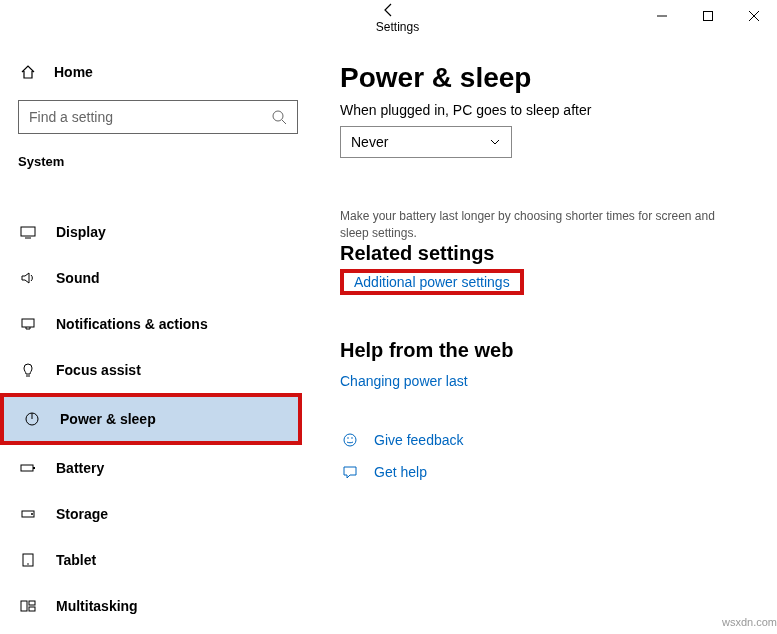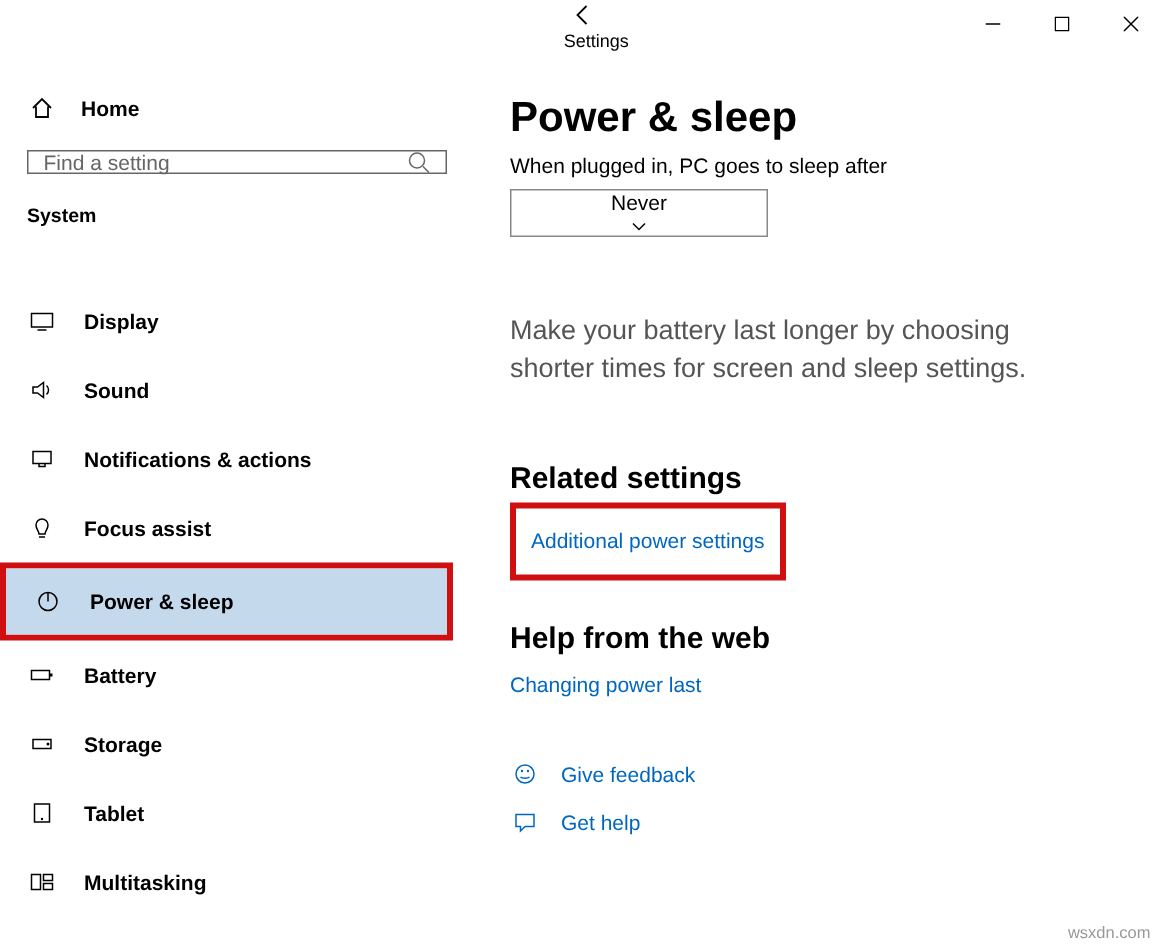--- a/index.html
+++ b/index.html
@@ -6,38 +6,38 @@
   body { width:777px; height:634px; background:#fff; overflow:hidden; position:relative; }
   .titlebar { height:36px; display:flex; align-items:center; padding-left:18px;flex-direction:column; }
   .back { width:20px; height:20px; display:flex; align-items:center; justify-content:center; margin-right:18px; }
   .win-title { font-size:12px; color:#000; }
   .caption { position:absolute; right:0; top:0; display:flex; }
   .cap-btn { width:46px; height:32px; display:flex; align-items:center; justify-content:center; }
   .layout { display:flex; height:calc(634px - 36px); }
   .sidebar { width:310px; padding-left:18px; padding-right:10px; padding-top:18px; }
   .home-row { display:flex; align-items:center; height:36px; margin-bottom:10px;font-weight:bold; }
   .home-row .icon { width:20px; display:flex; justify-content:center; margin-right:16px; }
-  .search-box { height:16px; width:280px; border:1px solid #666; display:flex; align-items:center; padding:0 10px; margin-bottom:20px; color:#666; font-size:14px; justify-content:space-between; }
+  .search-box { height:34px; width:280px; border:1px solid #666; display:flex; align-items:center; padding:0 10px; margin-bottom:20px; color:#666; font-size:14px; justify-content:space-between; }
   .group-hdr { font-size:13px; font-weight:700; margin-bottom:40px; }
   .nav-item { display:flex; align-items:center; height:46px;font-weight:bold; }
   .nav-item .icon { width:20px; display:flex; justify-content:center; margin-right:18px; color:#333; }
   .nav-item .label { font-size:14px; color:#000; }
   .red-box-sel { border:4px solid #d01010; margin-left:-18px; padding-left:14px; width:302px; height:52px; }
   .red-box-sel .nav-item { margin-left:0; padding-left:0; width:100%; background:#c5d9ed; height:44px; padding-left:4px; margin-left:-14px; width:294px; padding-left:18px;}
   .content { flex:1; padding:26px 30px 0 30px; }
   h1.page { font-size:28px; font-weight:600; margin-bottom:8px; }
   .field-label { font-size:14px; color:#000; margin-bottom:8px; }
-  .dropdown { width:172px; height:32px; border:1px solid #888; display:flex; align-items:center; justify-content:space-between; padding:0 10px; font-size:14px; margin-bottom:50px;flex-direction:column; }
+  .dropdown { width:172px; height:32px; border:1px solid #888; display:flex; align-items:center; justify-content:space-between; padding:0 10px; font-size:14px; margin-bottom:50px; }
   h2.sect { font-size:20px; font-weight:600; margin-bottom:8px; }
-  .sect-desc { font-size:18px; color:#555; margin-bottom:50px; max-width:380px; line-height:1.4; }
+  .sect-desc { font-size:12px; color:#555; max-width:380px; line-height:1.4; }
   .link { font-size:14px; color:#0067c0; cursor:pointer; }
-  .red-box-link { border:4px solid #d01010; padding:13px 10px; display:inline-block; margin-top:-2px; margin-bottom:28px; }
+  .red-box-link { border:4px solid #d01010; padding:0 10px; display:inline-block; margin-top:-2px; margin-bottom:44px; }
   .web-row { display:flex; align-items:center; height:32px; }
   .web-row .icon { width:20px; margin-right:14px; display:flex; justify-content:center; color:#0067c0; }
-  .watermark { position:absolute; bottom:6px; right:10px; font-size:11px; color:#999;margin-top:44px; }
+  .watermark { position:absolute; bottom:6px; right:0; font-size:11px; color:#999;margin-top:44px; }
   svg { display:block; }
 </style>
 </head>
 <body>
 
 <div class="titlebar">
   <div class="back">
     <svg width="16" height="16" viewBox="0 0 16 16">
         <path d="M10 2 L4 8 L10 14" stroke="#000" stroke-width="1.2" fill="none"></path>
       </svg>

